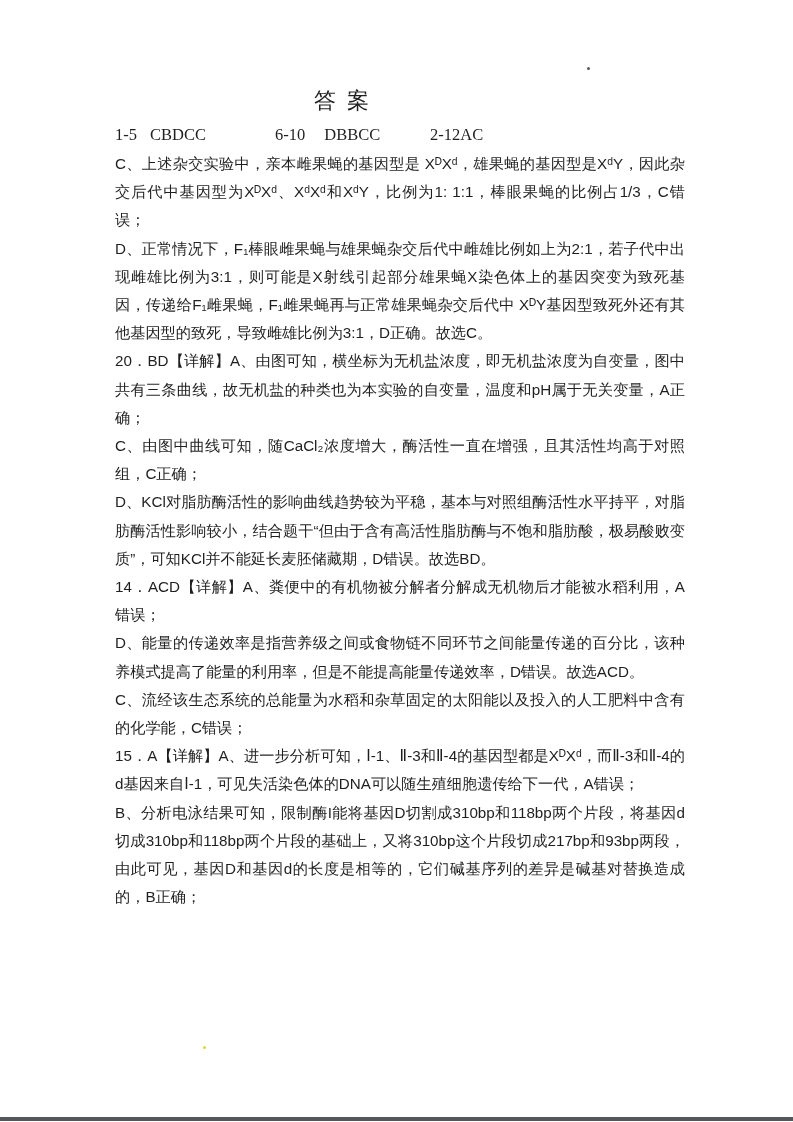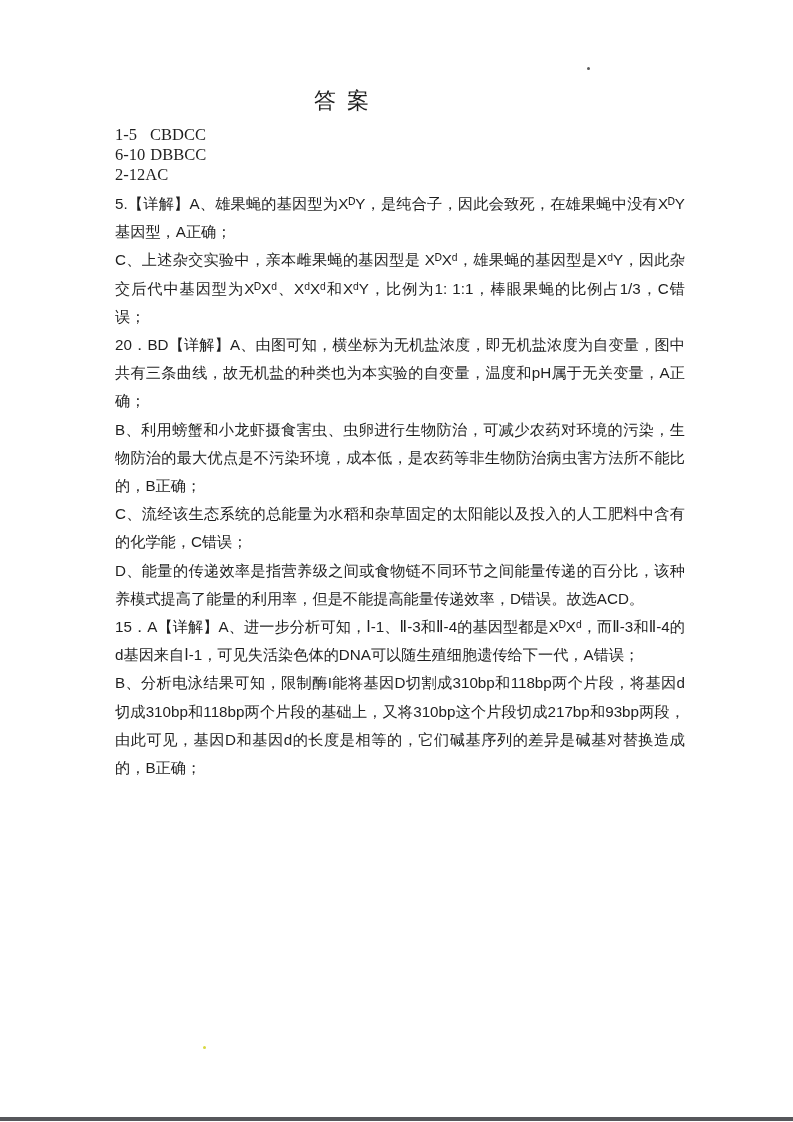--- a/index.html
+++ b/index.html
@@ -29,26 +29,25 @@
     letter-spacing: 11px;
     color: var(--text);
   }
   .answer-key {
     display: flex;
     margin: 9px 0 0 115px;
     font-family: "Liberation Serif", "DejaVu Serif", serif;
     font-size: 16.5px;
     color: var(--text);
     white-space: nowrap;
-    flex-direction: column;
   }
   .ak-col1 { width: 160px; }
   .ak-col2 { width: 155px; }
   .ak-col1 .ak-letters { margin-left: 13px; }
-  .ak-col2 .ak-letters { margin-left: 5px; }
+  .ak-col2 .ak-letters { margin-left: 19px; }
   .ak-col3 .ak-letters { margin-left: 0; }
   .body-text {
     margin: 5px 108px 0 115px;
     width: 570px;
     font-size: 15.2px;
     line-height: 28.2px;
     text-align: justify;
     color: var(--text);
   }
   .body-text p { margin: 0; }
@@ -79,30 +78,32 @@
   <h1 class="title">答案</h1>
 
   <div class="answer-key">
     <span class="ak-col1"><span>1-5</span><span class="ak-letters">CBDCC</span></span>
     <span class="ak-col2"><span>6-10</span><span class="ak-letters">DBBCC</span></span>
     <span class="ak-col3"><span>2-12</span><span class="ak-letters">AC</span></span>
   </div>
 
   <div class="body-text">
     <div>
-        <p>5.【详解】A、雄果蝇的基因型为XᴰY，是纯合子，因此会致死，在雄果蝇中没有XᴰY基因型，A正确；</p>
         <p>C、上述杂交实验中，亲本雌果蝇的基因型是 XᴰXᵈ，雄果蝇的基因型是XᵈY，因此杂交后代中基因型为XᴰXᵈ、XᵈXᵈ和XᵈY，比例为1: 1:1，棒眼果蝇的比例占1/3，C错误；</p>
+        <p>D、正常情况下，F₁棒眼雌果蝇与雄果蝇杂交后代中雌雄比例如上为2:1，若子代中出现雌雄比例为3:1，则可能是X射线引起部分雄果蝇X染色体上的基因突变为致死基因，传递给F₁雌果蝇，F₁雌果蝇再与正常雄果蝇杂交后代中 XᴰY基因型致死外还有其他基因型的致死，导致雌雄比例为3:1，D正确。故选C。</p>
       </div>
     <div>
         <p>20．BD【详解】A、由图可知，横坐标为无机盐浓度，即无机盐浓度为自变量，图中共有三条曲线，故无机盐的种类也为本实验的自变量，温度和pH属于无关变量，A正确；</p>
+        <p>C、由图中曲线可知，随CaCl₂浓度增大，酶活性一直在增强，且其活性均高于对照组，C正确；</p>
+        <p>D、KCl对脂肪酶活性的影响曲线趋势较为平稳，基本与对照组酶活性水平持平，对脂肪酶活性影响较小，结合题干“但由于含有高活性脂肪酶与不饱和脂肪酸，极易酸败变质”，可知KCl并不能延长麦胚储藏期，D错误。故选BD。</p>
       </div>
     <div>
-        <p>B、利用螃蟹和小龙虾摄食害虫、虫卵进行生物防治，可减少农药对环境的污染，生物防治的最大优点是不污染环境，成本低，是农药等非生物防治病虫害方法所不能比的，B正确；</p>
+        <p>14．ACD【详解】A、粪便中的有机物被分解者分解成无机物后才能被水稻利用，A错误；</p>
+        <p>D、能量的传递效率是指营养级之间或食物链不同环节之间能量传递的百分比，该种养模式提高了能量的利用率，但是不能提高能量传递效率，D错误。故选ACD。</p>
         <p>C、流经该生态系统的总能量为水稻和杂草固定的太阳能以及投入的人工肥料中含有的化学能，C错误；</p>
-        <p>D、能量的传递效率是指营养级之间或食物链不同环节之间能量传递的百分比，该种养模式提高了能量的利用率，但是不能提高能量传递效率，D错误。故选ACD。</p>
       </div>
     <div>
         <p>15．A【详解】A、进一步分析可知，Ⅰ-1、Ⅱ-3和Ⅱ-4的基因型都是XᴰXᵈ，而Ⅱ-3和Ⅱ-4的d基因来自Ⅰ-1，可见失活染色体的DNA可以随生殖细胞遗传给下一代，A错误；</p>
         <p>B、分析电泳结果可知，限制酶I能将基因D切割成310bp和118bp两个片段，将基因d切成310bp和118bp两个片段的基础上，又将310bp这个片段切成217bp和93bp两段，由此可见，基因D和基因d的长度是相等的，它们碱基序列的差异是碱基对替换造成的，B正确；</p>
       </div>
   </div>
 
   <span class="stray-dot yellow"></span>
 
   <div class="bottom-bar"></div>

